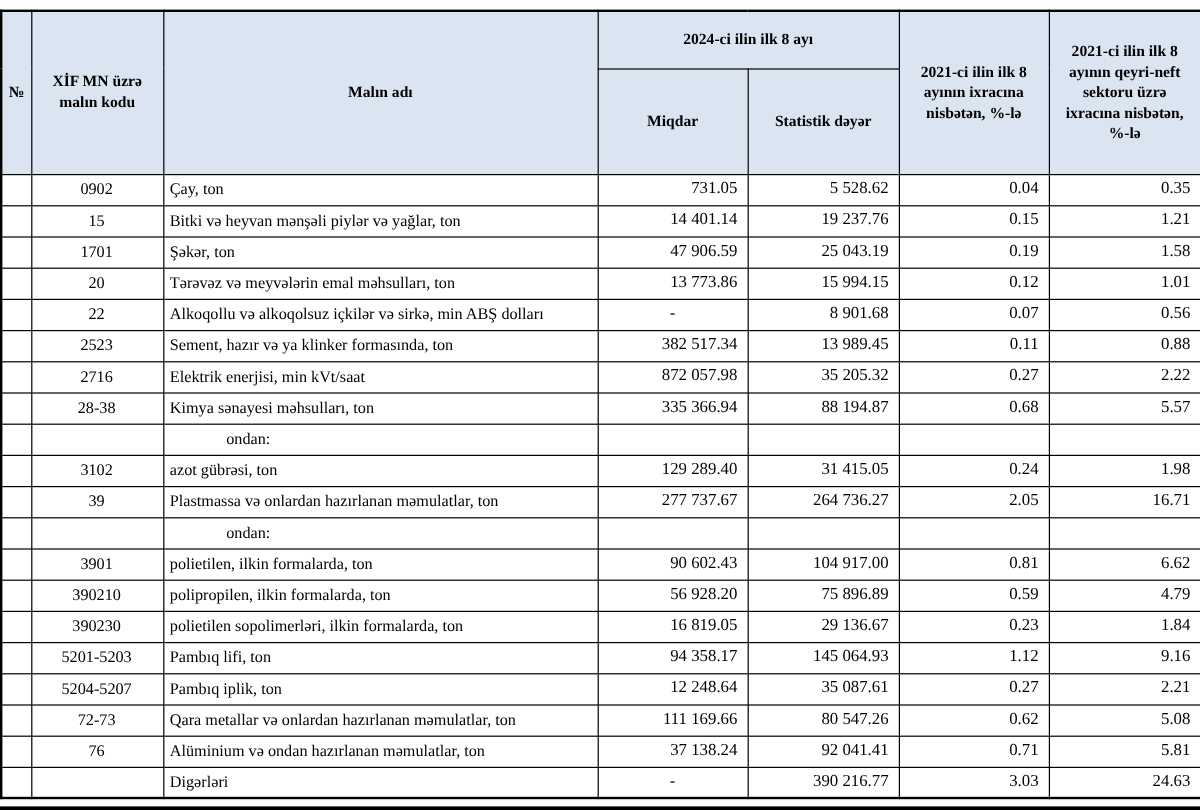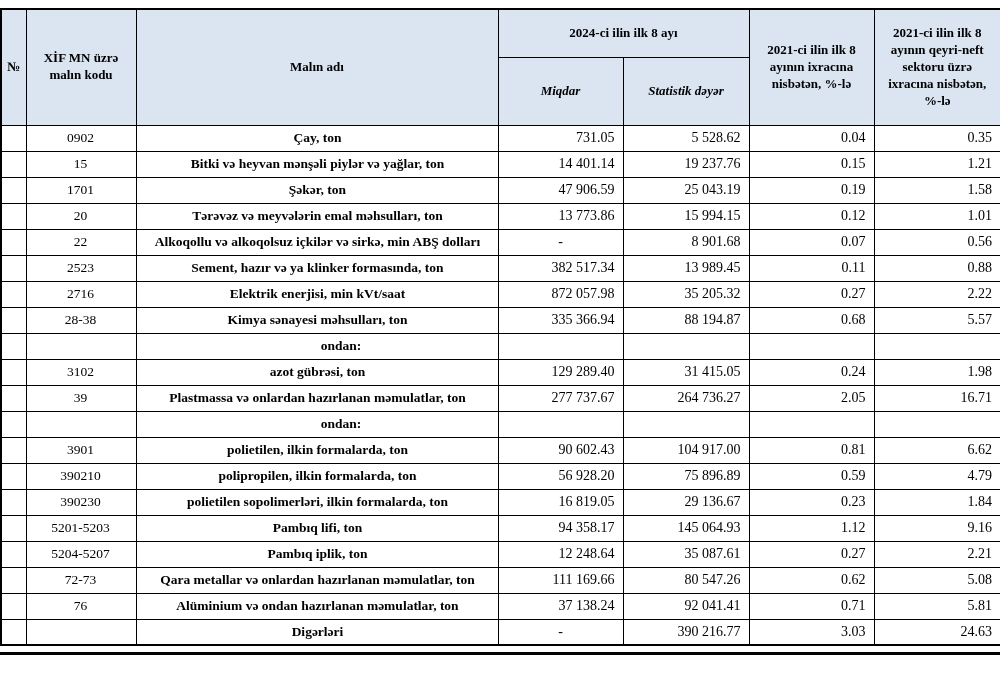--- a/index.html
+++ b/index.html
@@ -29,32 +29,32 @@
   thead th {
     background: #dbe5f1;
     font-weight: bold;
     font-size: 13px;
     line-height: 1.3;
     text-align: center;
     vertical-align: middle;
     padding: 3px 5px;
   }
   thead tr.group-row th { height: 48px; }
-  thead tr.sub-row th { height: 68px; font-style: italic; }
+  thead tr.sub-row th { height: 88px; }
   tbody td {
     font-size: 13.5px;
     height: 26px;
     padding: 1px 4px;
     vertical-align: middle;
     white-space: nowrap;
     overflow: hidden;
     background: #fff;
   }
   td.cell-code { text-align: center; padding-left: 3px; }
-  td.cell-name { text-align: center; padding-left: 5px; font-weight: bold; }
+  td.cell-name { text-align: left; padding-left: 5px; }
   td.cell-name.indent1 { }
   td.cell-name.indent2 { padding-left: 52px; margin-top: 32px; }
   td.cell-num { text-align: right; padding-right: 8px; font-size: 14px; }
   td.cell-num.dash { text-align: center; padding-right: 4px; }
   .bottom-rule {
     width: 1000px;
     height: 0;
     border-bottom: 3px solid #000;
     margin-top: 6px;
   }

